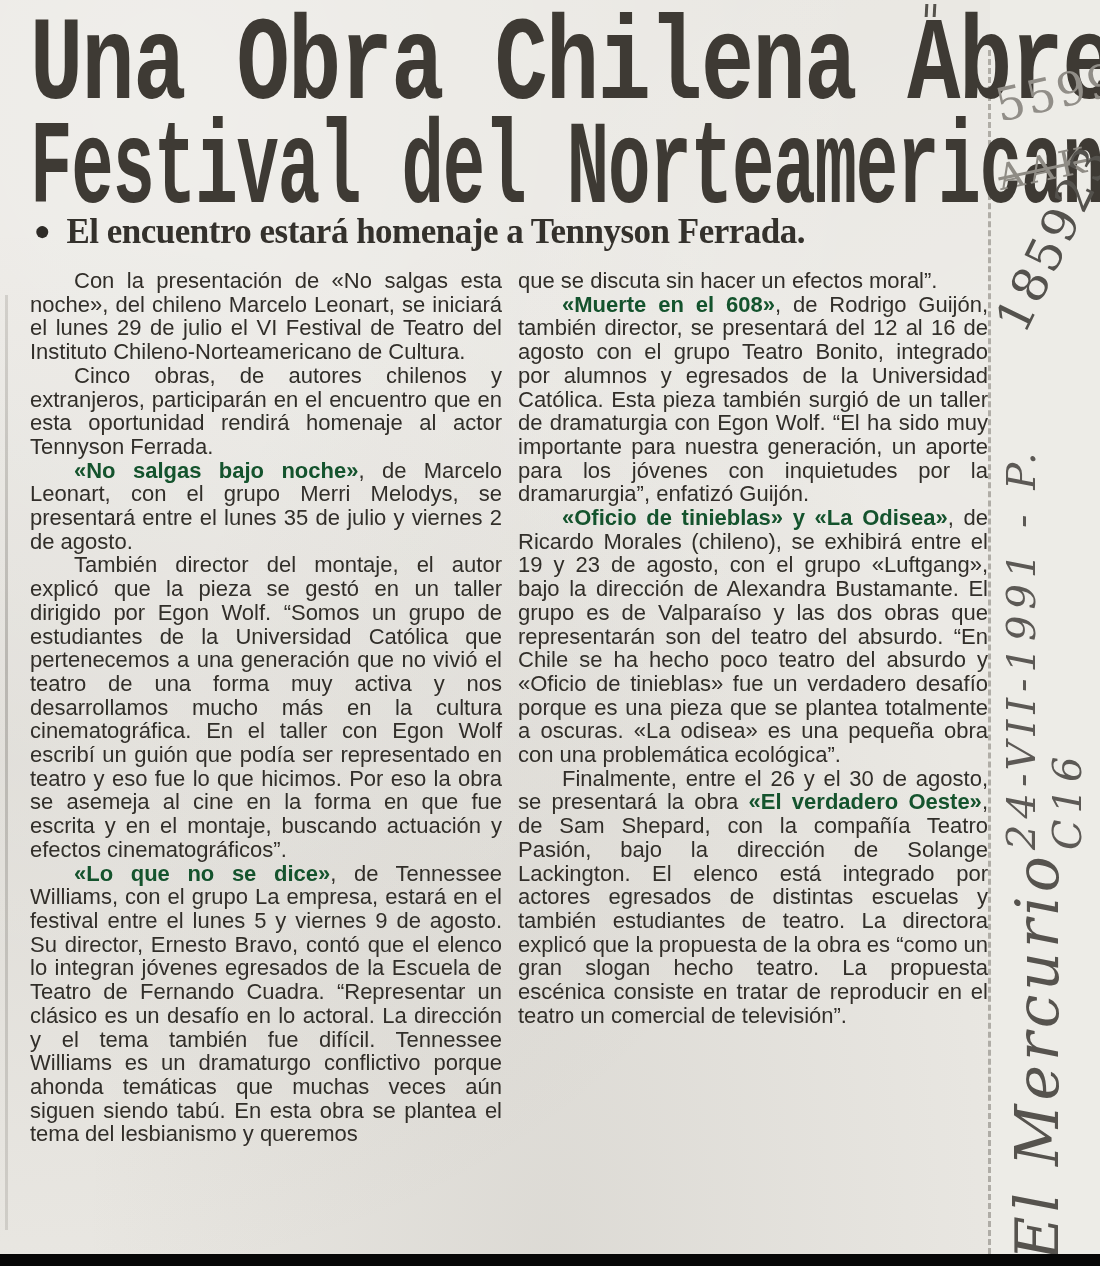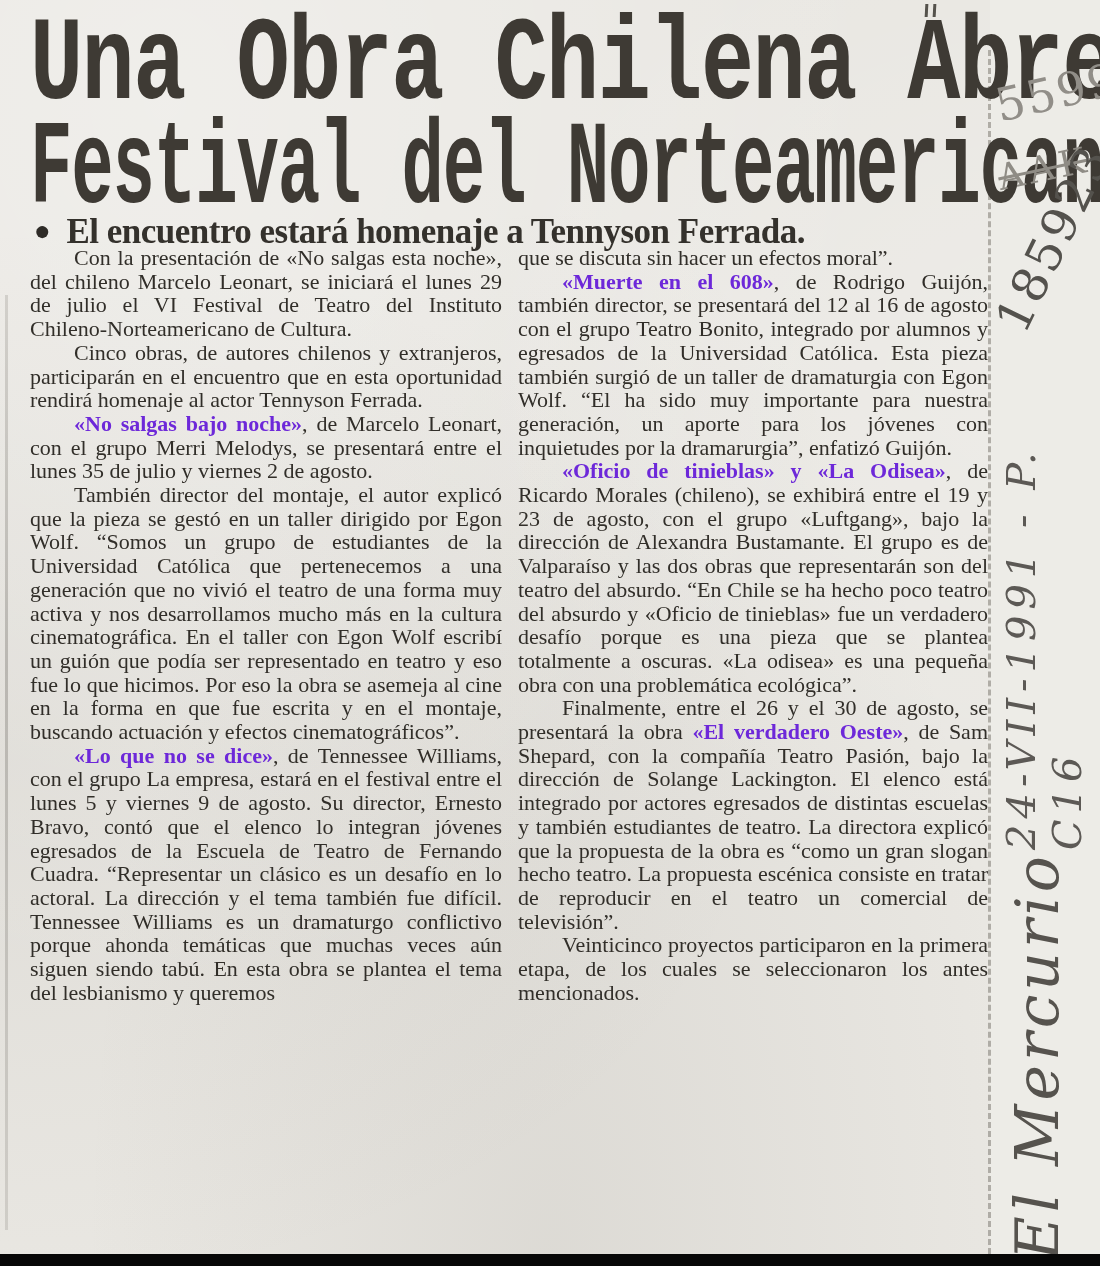--- a/index.html
+++ b/index.html
@@ -39,29 +39,29 @@
   .subhead {
     position:absolute; left:34px; top:212px; width:950px;
     font-family:"Liberation Serif", serif; font-weight:700;
     font-size:35px; letter-spacing:-0.5px; color:#34312c; white-space:nowrap;
   }
   .subhead .bullet {
     display:inline-block; font-size:28px; vertical-align:3px; margin-right:16px;
     color:#2e2b27;
   }
   .col {
-    position:absolute; top:246px; text-align:justify;
+    position:absolute; top:269px; text-align:justify;
     font-size:22px; line-height:23.7px; color:#312e29;
-    font-family:Liberation Serif, serif;
+    font-family:Liberation Sans, sans-serif;
   }
   .col-left  { left:30px;  width:472px; }
   .col-right { left:518px; width:470px; }
   .col p { margin:0; text-indent:44px; }
   .col p.no-indent { text-indent:0; }
-  .play-title { font-weight:700; color:#6d28d9; }
+  .play-title { font-weight:700; color:#14532d; }
   
   .hand { position:absolute; font-family:"DejaVu Serif", serif; }
   .folio {
     left:990px; top:80px; font-size:46px; letter-spacing:2px;
     color:#918e88; transform:rotate(-13deg); transform-origin:left top;
   }
   .crossed {
     left:994px; top:158px; font-size:36px; letter-spacing:5px;
     color:#8f8c85; transform:rotate(-12deg); transform-origin:left top;
     text-decoration:line-through;
@@ -114,21 +114,20 @@
       <p><span class="body-text">Cinco obras, de autores chilenos y extranjeros, participarán en el encuentro que en esta oportunidad rendirá homenaje al actor Tennyson Ferrada.</span></p>
       <p><span class="play-title">«No salgas bajo noche»</span><span class="body-text">, de Marcelo Leonart, con el grupo Merri Melodys, se presentará entre el lunes 35 de julio y viernes 2 de agosto.</span></p>
       <p><span class="body-text">También director del montaje, el autor explicó que la pieza se gestó en un taller dirigido por Egon Wolf. “Somos un grupo de estudiantes de la Universidad Católica que pertenecemos a una generación que no vivió el teatro de una forma muy activa y nos desarrollamos mucho más en la cultura cinematográfica. En el taller con Egon Wolf escribí un guión que podía ser representado en teatro y eso fue lo que hicimos. Por eso la obra se asemeja al cine en la forma en que fue escrita y en el montaje, buscando actuación y efectos cinematográficos”.</span></p>
       <p><span class="play-title">«Lo que no se dice»</span><span class="body-text">, de Tennessee Williams, con el grupo La empresa, estará en el festival entre el lunes 5 y viernes 9 de agosto. Su director, Ernesto Bravo, contó que el elenco lo integran jóvenes egresados de la Escuela de Teatro de Fernando Cuadra. “Representar un clásico es un desafío en lo actoral. La dirección y el tema también fue difícil. Tennessee Williams es un dramaturgo conflictivo porque ahonda temáticas que muchas veces aún siguen siendo tabú. En esta obra se plantea el tema del lesbianismo y queremos</span></p>
     </div>
   <div class="col col-right">
       <p class="no-indent"><span class="body-text">que se discuta sin hacer un efectos moral”.</span></p>
       <p><span class="play-title">«Muerte en el 608»</span><span class="body-text">, de Rodrigo Guijón, también director, se presentará del 12 al 16 de agosto con el grupo Teatro Bonito, integrado por alumnos y egresados de la Universidad Católica. Esta pieza también surgió de un taller de dramaturgia con Egon Wolf. “El ha sido muy importante para nuestra generación, un aporte para los jóvenes con inquietudes por la dramarurgia”, enfatizó Guijón.</span></p>
       <p><span class="play-title">«Oficio de tinieblas» y «La Odisea»</span><span class="body-text">, de Ricardo Morales (chileno), se exhibirá entre el 19 y 23 de agosto, con el grupo «Luftgang», bajo la dirección de Alexandra Bustamante. El grupo es de Valparaíso y las dos obras que representarán son del teatro del absurdo. “En Chile se ha hecho poco teatro del absurdo y «Oficio de tinieblas» fue un verdadero desafío porque es una pieza que se plantea totalmente a oscuras. «La odisea» es una pequeña obra con una problemática ecológica”.</span></p>
       <p><span class="body-text">Finalmente, entre el 26 y el 30 de agosto, se presentará la obra </span><span class="play-title">«El verdadero Oeste»</span><span class="body-text">, de Sam Shepard, con la compañía Teatro Pasión, bajo la dirección de Solange Lackington. El elenco está integrado por actores egresados de distintas escuelas y también estudiantes de teatro. La directora explicó que la propuesta de la obra es “como un gran slogan hecho teatro. La propuesta escénica consiste en tratar de reproducir en el teatro un comercial de televisión”.</span></p>
-      <p><span class="body-text">Veinticinco proyectos participaron en la primera etapa, de los cuales se seleccionaron los antes mencionados.</span></p>
     </div>
 
   <div class="hand folio">5599</div>
   <div class="hand crossed">AAK</div>
   <div class="hand regnum">185923</div>
   <div class="hand vert datepage">24-VII-1991 - P. C16</div>
   <div class="hand vert source">El Mercurio</div>
 
   <div class="edge-smudge"></div>
   <div class="bottom-bar"></div>

